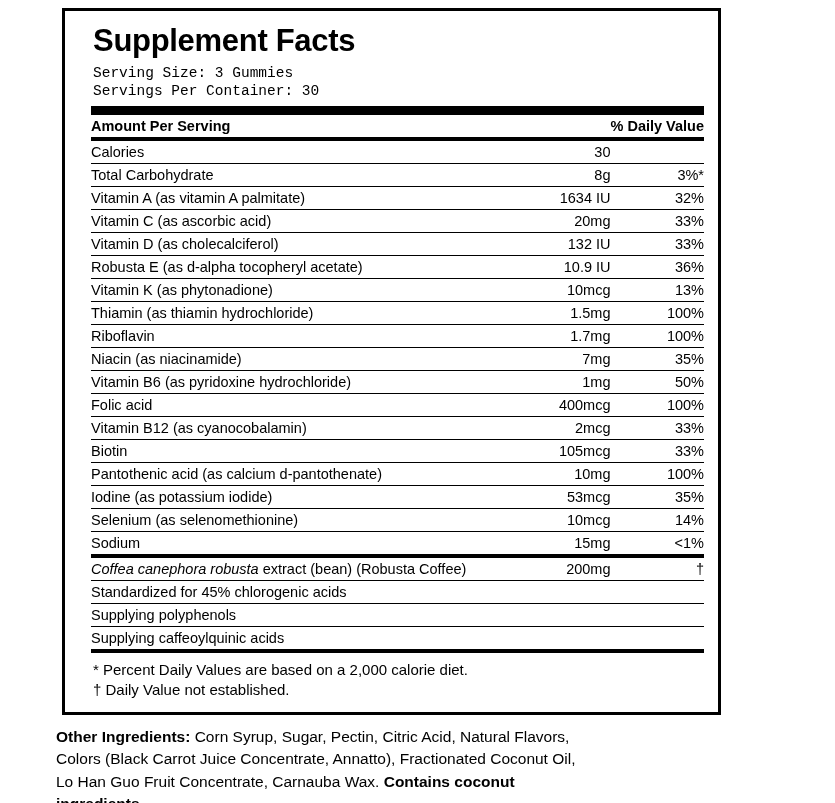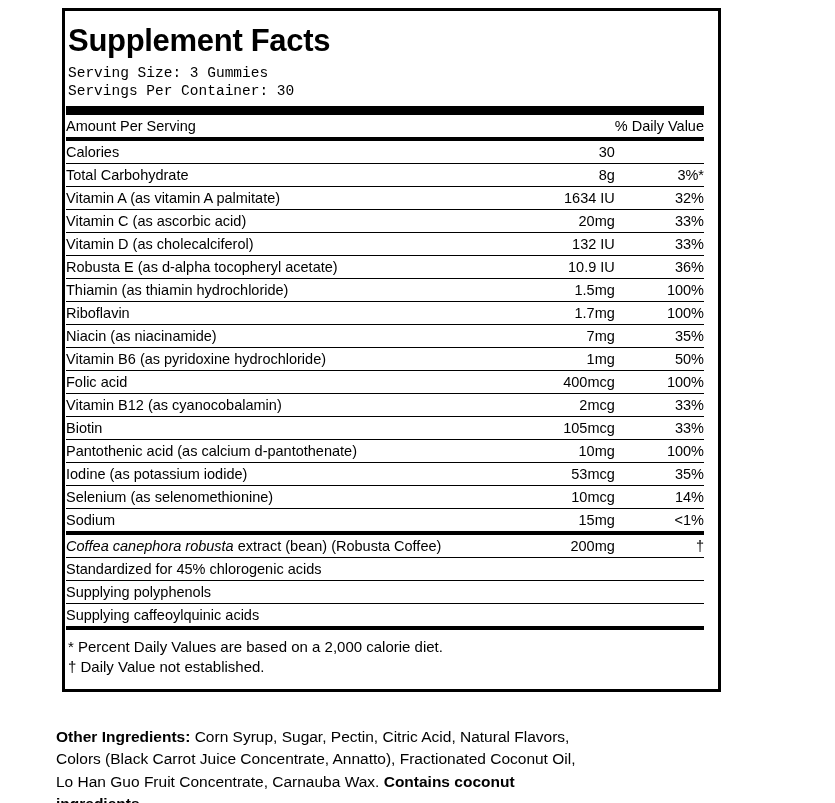--- a/index.html
+++ b/index.html
@@ -21,21 +21,21 @@
     box-sizing: border-box;
   }
   .panel {
     position: absolute;
     left: 62px;
     top: 8px;
     width: 659px;
     box-sizing: border-box;
     border: 3px solid #000;
     background: #fff;
-    padding: 12px 14px 10px 1px;
+    padding: 12px 14px 10px 26px;
   }
   .title {
     font-size: 31px;
     font-weight: bold;
     letter-spacing: -0.3px;
     line-height: 1.05;
     margin: 2px 0 6px 2px;
   }
   .serving-line {
     font-size: 14.5px;
@@ -51,21 +51,21 @@
   table.facts {
     width: 100%;
     border-collapse: collapse;
     font-size: 14.5px;
   }
   table.facts td {
     padding: 3px 0 3px 0;
     vertical-align: baseline;
   }
   .hdr td {
-    font-weight: normal;
+    font-weight: bold;
     padding-top: 3px;
     padding-bottom: 4px;
   }
   td.name { text-align: left; padding-left: 2px; }
   td.amt { text-align: right; padding-right: 14px; white-space: nowrap; }
   td.dv  { text-align: right; padding-right: 2px; white-space: nowrap; width: 86px;}
   tr.brd td { border-bottom: 1px solid #000; }
   tr.brd-med td { border-bottom: 4px solid #000; }
   .indent1 { padding-left: 22px; }
   .indent2 { padding-left: 22px; }
@@ -131,20 +131,25 @@
           <td class="name">Vitamin D (as cholecalciferol)</td>
           <td class="amt">132 IU</td>
           <td class="dv">33%</td>
         </tr>
         <tr class="brd">
           <td class="name">Robusta E (as d-alpha tocopheryl acetate)</td>
           <td class="amt">10.9 IU</td>
           <td class="dv">36%</td>
         </tr>
         <tr class="brd">
+          <td class="name">Vitamin K (as phytonadione)</td>
+          <td class="amt">10mcg</td>
+          <td class="dv">13%</td>
+        </tr>
+        <tr class="brd">
           <td class="name">Thiamin (as thiamin hydrochloride)</td>
           <td class="amt">1.5mg</td>
           <td class="dv">100%</td>
         </tr>
         <tr class="brd">
           <td class="name">Riboflavin</td>
           <td class="amt">1.7mg</td>
           <td class="dv">100%</td>
         </tr>
         <tr class="brd">

